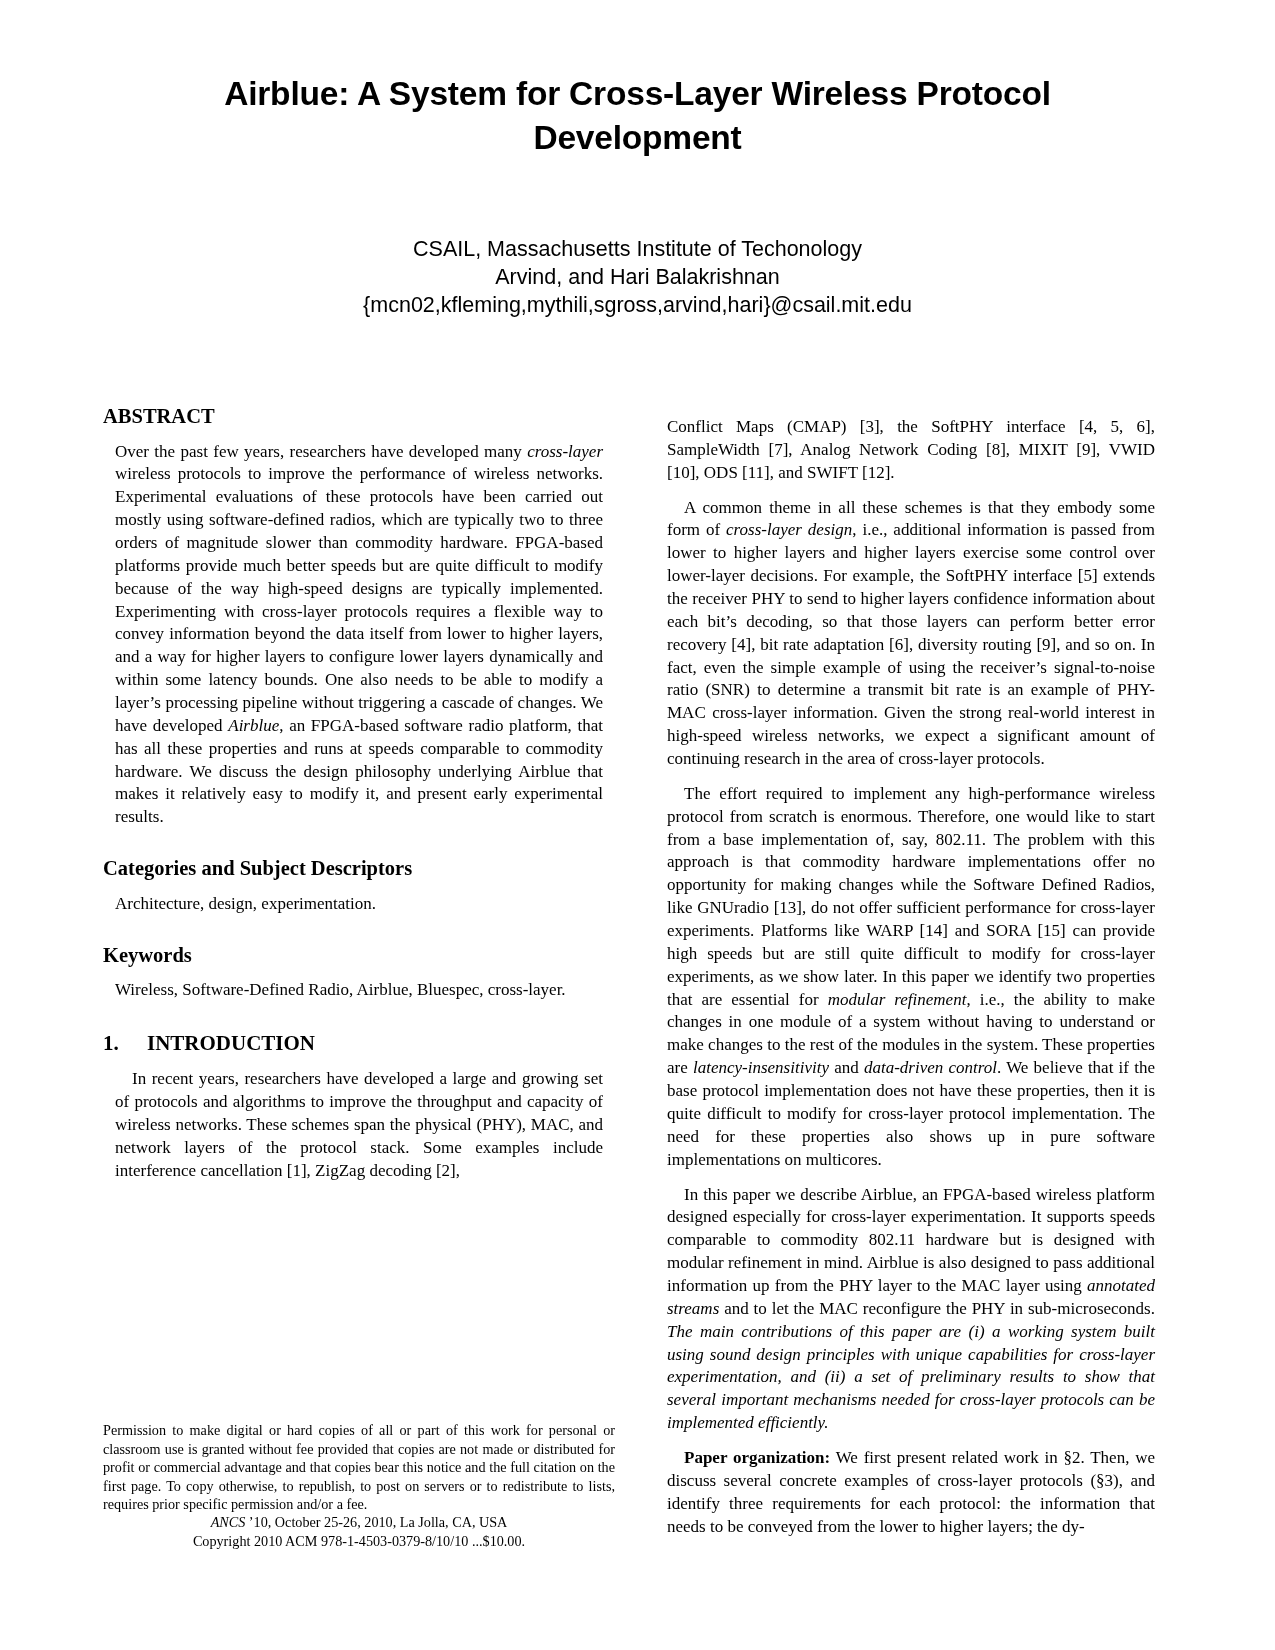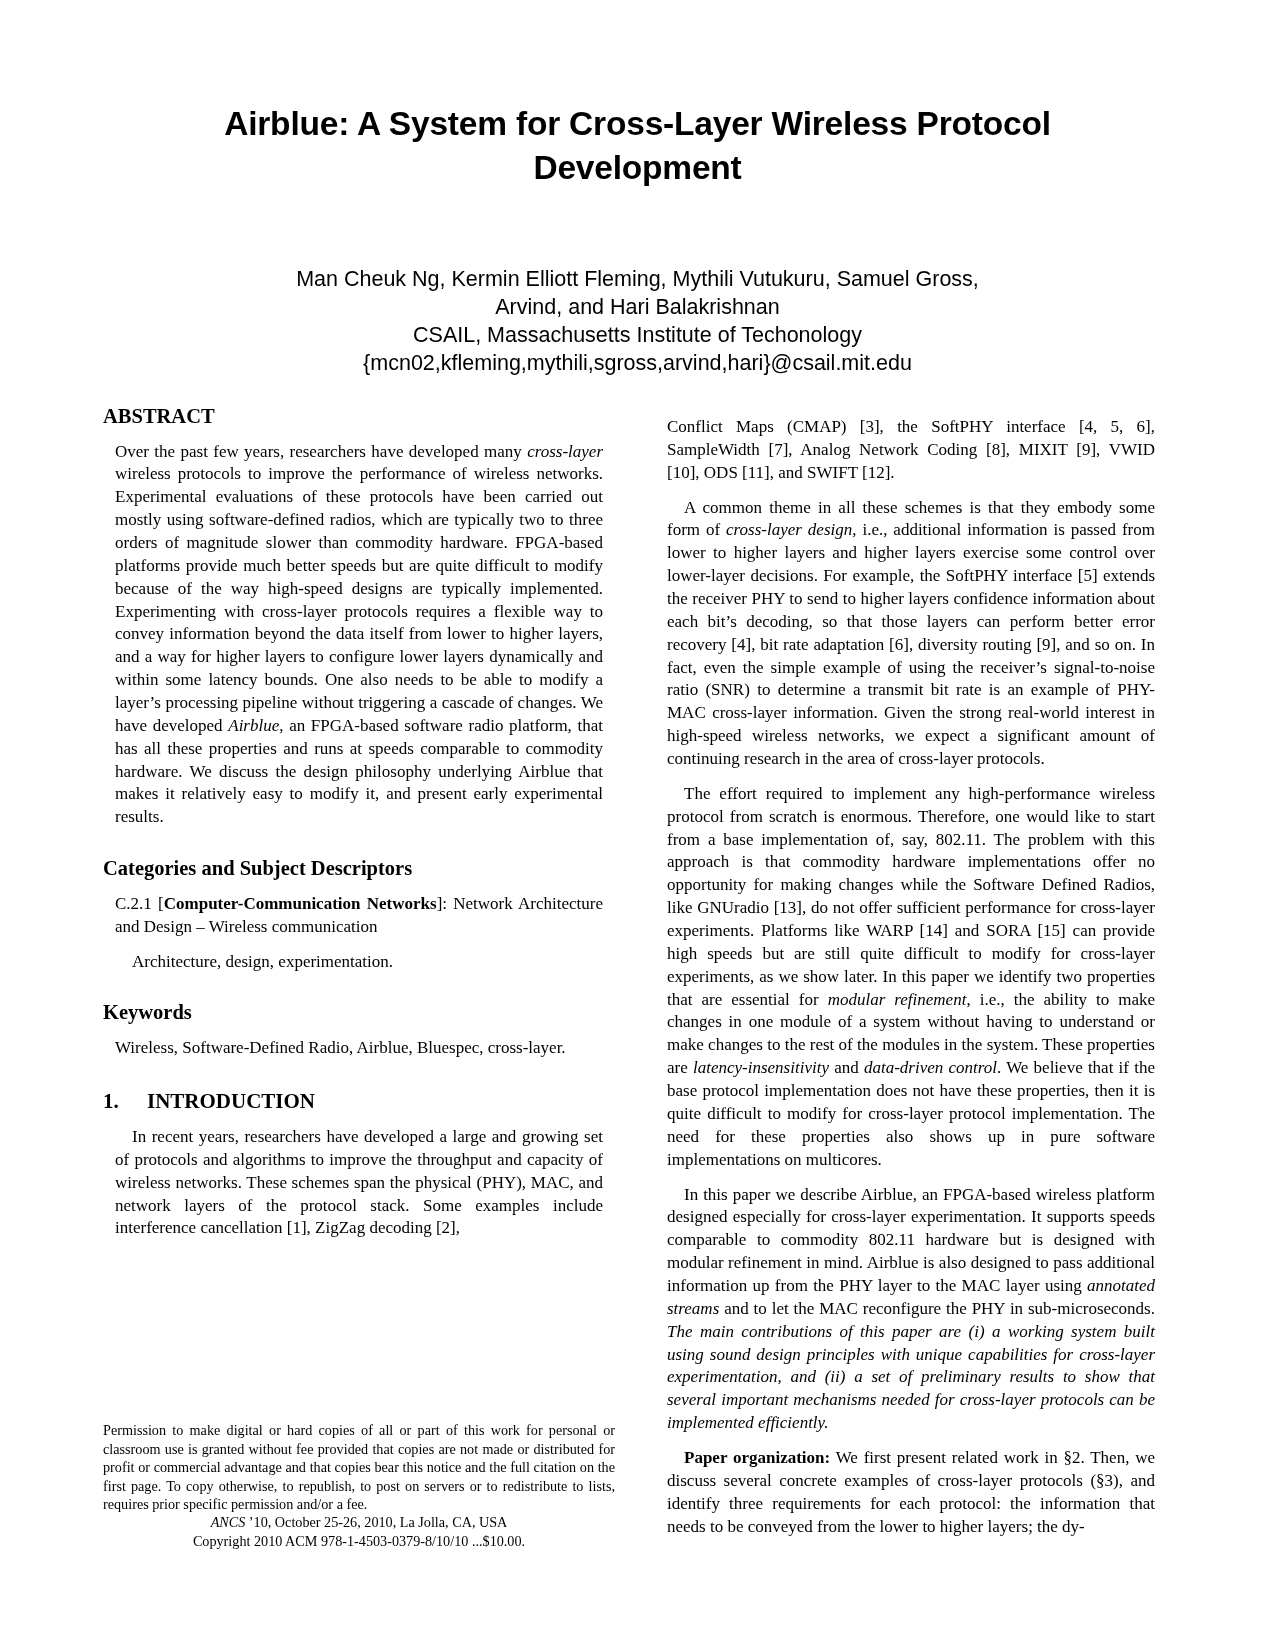--- a/index.html
+++ b/index.html
@@ -14,21 +14,21 @@
     position: relative;
     box-sizing: border-box;
     padding: 0;
     overflow: hidden;
     font-family: "Liberation Serif", "DejaVu Serif", serif;
     color: #000000;
   }
 
   
   .title-block {
-    padding-top: 102px;
+    padding-top: 72px;
     text-align: center;
   }
   .paper-title {
     font-family: "Liberation Sans", "DejaVu Sans", sans-serif;
     font-weight: bold;
     font-size: 33.5px;
     line-height: 1.31;
     letter-spacing: -0.2px;
     margin: 0 auto;
     width: 920px;
@@ -118,36 +118,34 @@
   b, strong { font-weight: bold; }
 </style>
 </head>
 <body>
 
 <div class="page">
 
   <div class="title-block">
     <div class="paper-title">Airblue: A System for Cross-Layer Wireless Protocol Development</div>
     <div class="authors-block">
-      <div>Man Cheuk Ng, Kermin Elliott Fleming, Mythili Vutukuru, Samuel Gross,</div>
+      <div>CSAIL, Massachusetts Institute of Techonology</div>
       <div>Arvind, and Hari Balakrishnan</div>
-      <div>CSAIL, Massachusetts Institute of Techonology</div>
       <div>{mcn02,kfleming,mythili,sgross,arvind,hari}@csail.mit.edu</div>
     </div>
   </div>
 
   <div class="columns">
 
     <div class="col">
 
       <h2 class="sec-head">ABSTRACT</h2>
       <p class="body no-indent">Over the past few years, researchers have developed many <i>cross-layer</i> wireless protocols to improve the performance of wireless networks. Experimental evaluations of these protocols have been carried out mostly using software-defined radios, which are typically two to three orders of magnitude slower than commodity hardware. FPGA-based platforms provide much better speeds but are quite difficult to modify because of the way high-speed designs are typically implemented. Experimenting with cross-layer protocols requires a flexible way to convey information beyond the data itself from lower to higher layers, and a way for higher layers to configure lower layers dynamically and within some latency bounds. One also needs to be able to modify a layer’s processing pipeline without triggering a cascade of changes. We have developed <i>Airblue</i>, an FPGA-based software radio platform, that has all these properties and runs at speeds comparable to commodity hardware. We discuss the design philosophy underlying Airblue that makes it relatively easy to modify it, and present early experimental results.</p>
 
       <h2 class="sec-head spaced">Categories and Subject Descriptors</h2>
-      <p class="body no-indent">C.2.1 [<b>Computer-Communication Networks</b>]: Network Architecture and Design – Wireless communication</p>
 
       <p class="body no-indent">Architecture, design, experimentation.</p>
 
       <h2 class="sec-head spaced">Keywords</h2>
       <p class="body no-indent">Wireless, Software-Defined Radio, Airblue, Bluespec, cross-layer.</p>
 
       <h2 class="numbered-head">
         <span class="num">1.</span><span>INTRODUCTION</span>
       </h2>
       <p class="body" style="text-indent:17px">In recent years, researchers have developed a large and growing set of protocols and algorithms to improve the throughput and capacity of wireless networks. These schemes span the physical (PHY), MAC, and network layers of the protocol stack. Some examples include interference cancellation [1], ZigZag decoding [2],</p>

